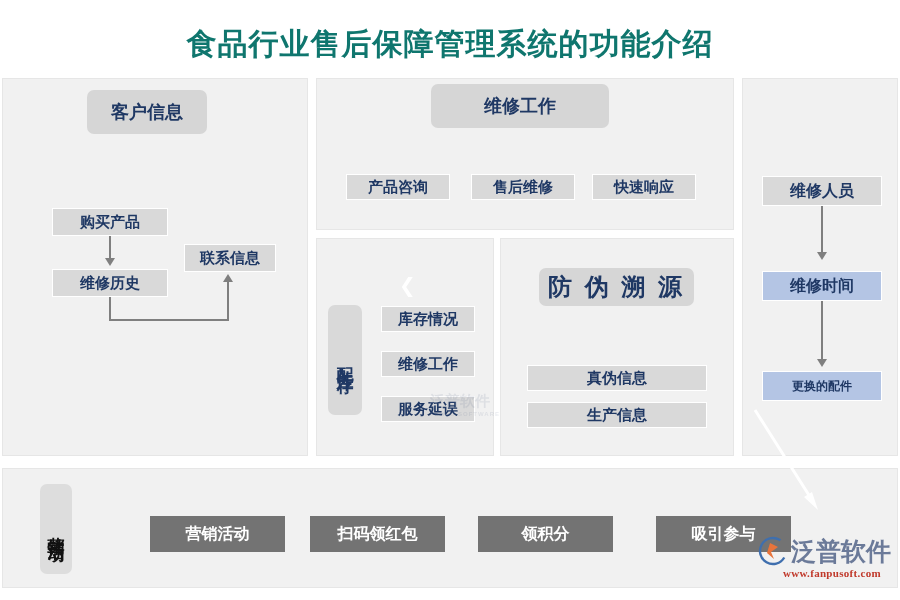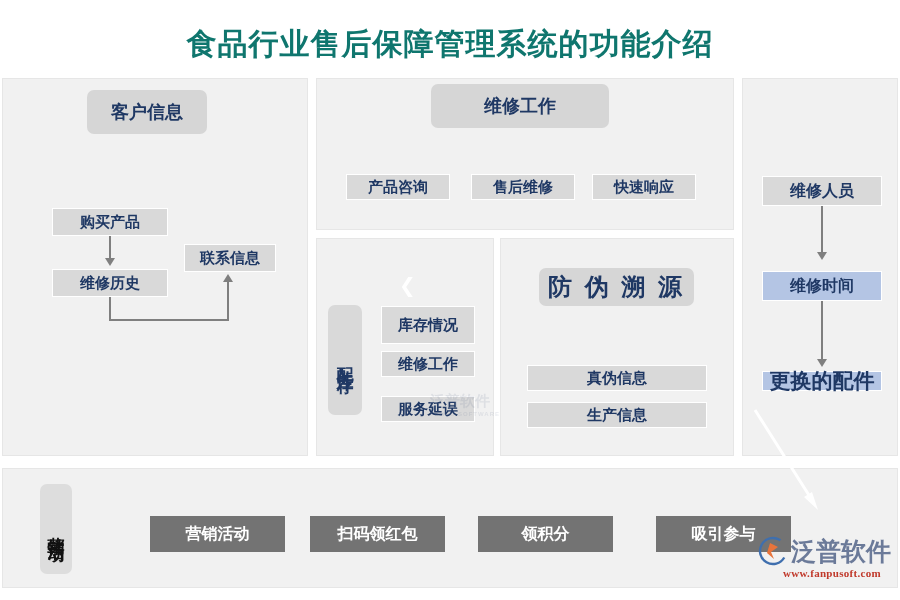--- a/index.html
+++ b/index.html
@@ -214,21 +214,21 @@
   <div class="item-box" style="left:346px; top:174px; width:104px; height:26px; font-size:15px;">产品咨询</div>
   <div class="item-box" style="left:471px; top:174px; width:104px; height:26px; font-size:15px;">售后维修</div>
   <div class="item-box" style="left:592px; top:174px; width:104px; height:26px; font-size:15px;">快速响应</div>
 
   <div class="panel" style="left:316px; top:238px; width:178px; height:218px;"></div>
 
   <div class="white-caret" style="left:399px; top:275px;">❮</div>
 
   <div class="vert-box" style="left:328px; top:305px; width:34px; height:110px; font-size:17px;">配件库存</div>
 
-  <div class="item-box" style="left:381px; top:306px; width:94px; height:38px; font-size:15px;">库存情况</div>
+  <div class="item-box" style="left:381px; top:306px; width:94px; height:26px; font-size:15px;">库存情况</div>
   <div class="item-box" style="left:381px; top:351px; width:94px; height:26px; font-size:15px;">维修工作</div>
   <div class="item-box" style="left:381px; top:396px; width:94px; height:26px; font-size:15px;">服务延误</div>
 
   <div class="watermark" style="left:430px; top:392px;">
     <span>泛普软件</span>
     <small>FANPU SOFTWARE</small>
   </div>
 
   <div class="panel" style="left:500px; top:238px; width:234px; height:218px;"></div>
 
@@ -243,21 +243,21 @@
   <div class="item-box" style="left:762px; top:176px; width:120px; height:30px; font-size:16px;">维修人员</div>
 
   <div class="v-line" style="left:821px; top:206px; width:2px; height:48px;"></div>
   <div class="arrow-down" style="left:817px; top:252px;"></div>
 
   <div class="item-box blue" style="left:762px; top:271px; width:120px; height:30px; font-size:16px;">维修时间</div>
 
   <div class="v-line" style="left:821px; top:301px; width:2px; height:60px;"></div>
   <div class="arrow-down" style="left:817px; top:359px;"></div>
 
-  <div class="item-box blue" style="left:762px; top:371px; width:120px; height:20px; font-size:21px;">更换的配件</div>
+  <div class="item-box blue" style="left:762px; top:371px; width:120px; height:30px; font-size:12px;">更换的配件</div>
 
   <div class="panel" style="left:2px; top:468px; width:896px; height:120px;"></div>
 
   <div class="vert-box dark-text" style="left:40px; top:484px; width:32px; height:90px; font-size:17px;">营销活动</div>
 
   <div class="dark-btn" style="left:150px; top:516px; width:135px; height:36px; font-size:16px;">营销活动</div>
   <div class="dark-btn" style="left:310px; top:516px; width:135px; height:36px; font-size:16px;">扫码领红包</div>
   <div class="dark-btn" style="left:478px; top:516px; width:135px; height:36px; font-size:16px;">领积分</div>
   <div class="dark-btn" style="left:656px; top:516px; width:135px; height:36px; font-size:16px;">吸引参与</div>
 

